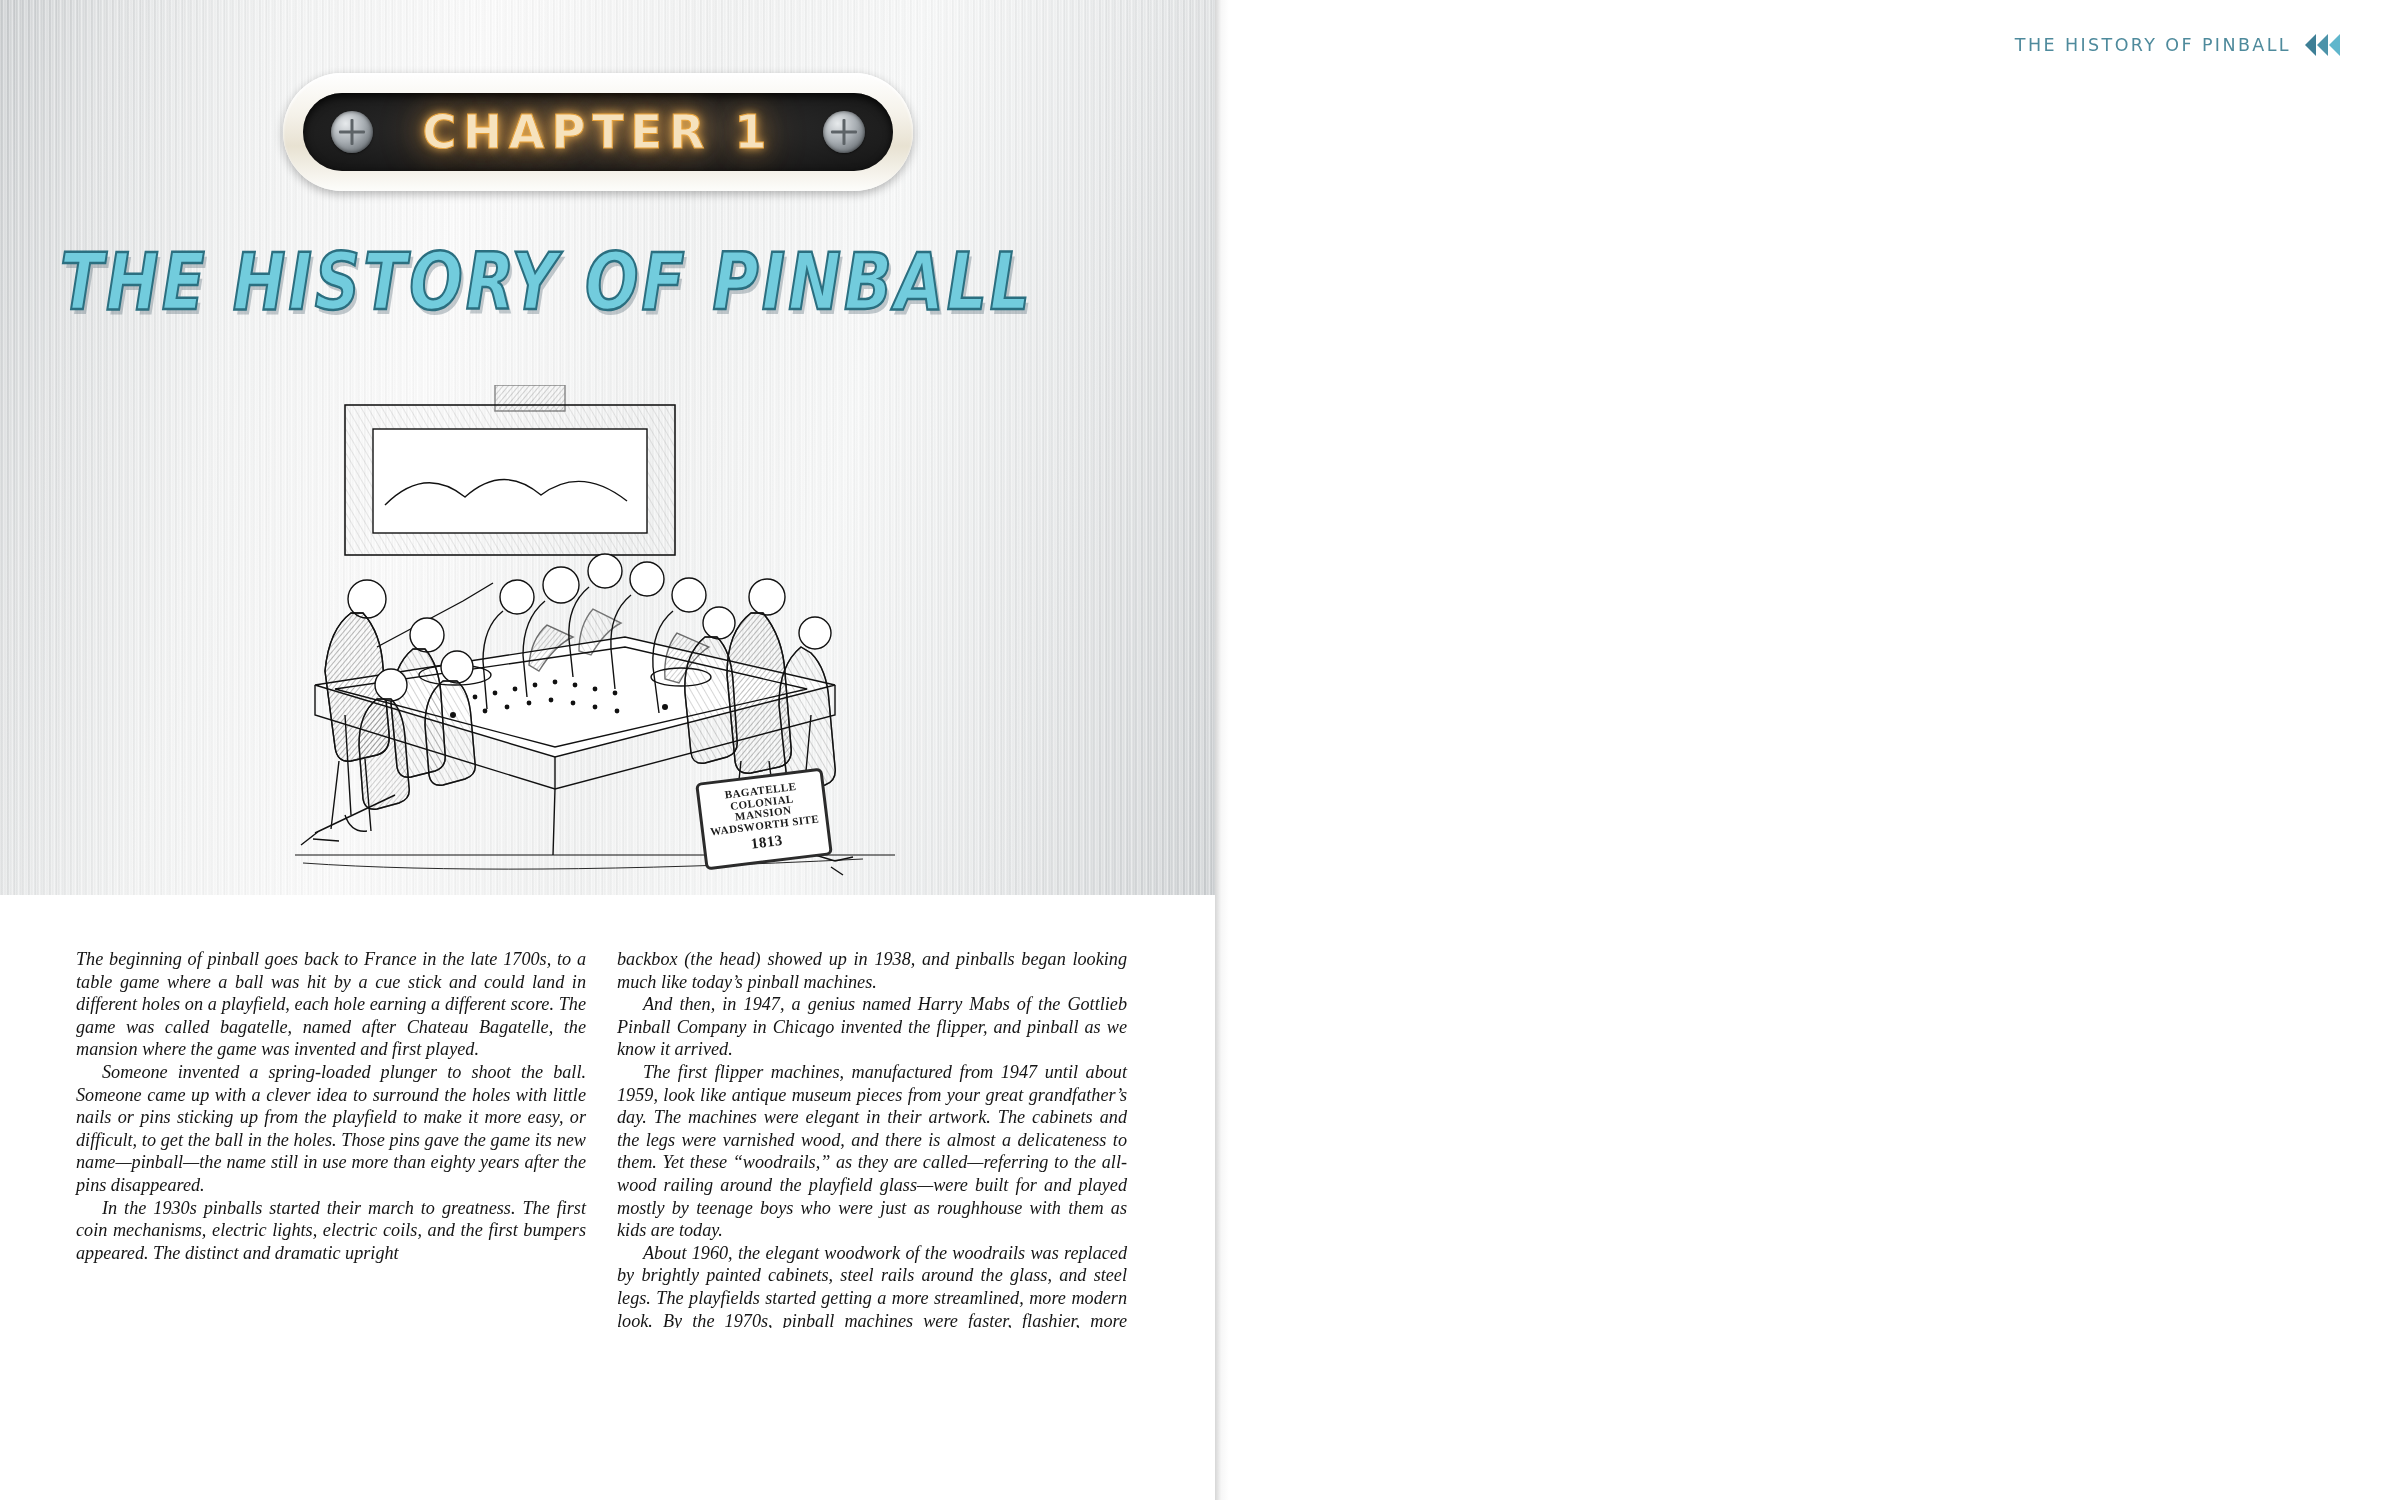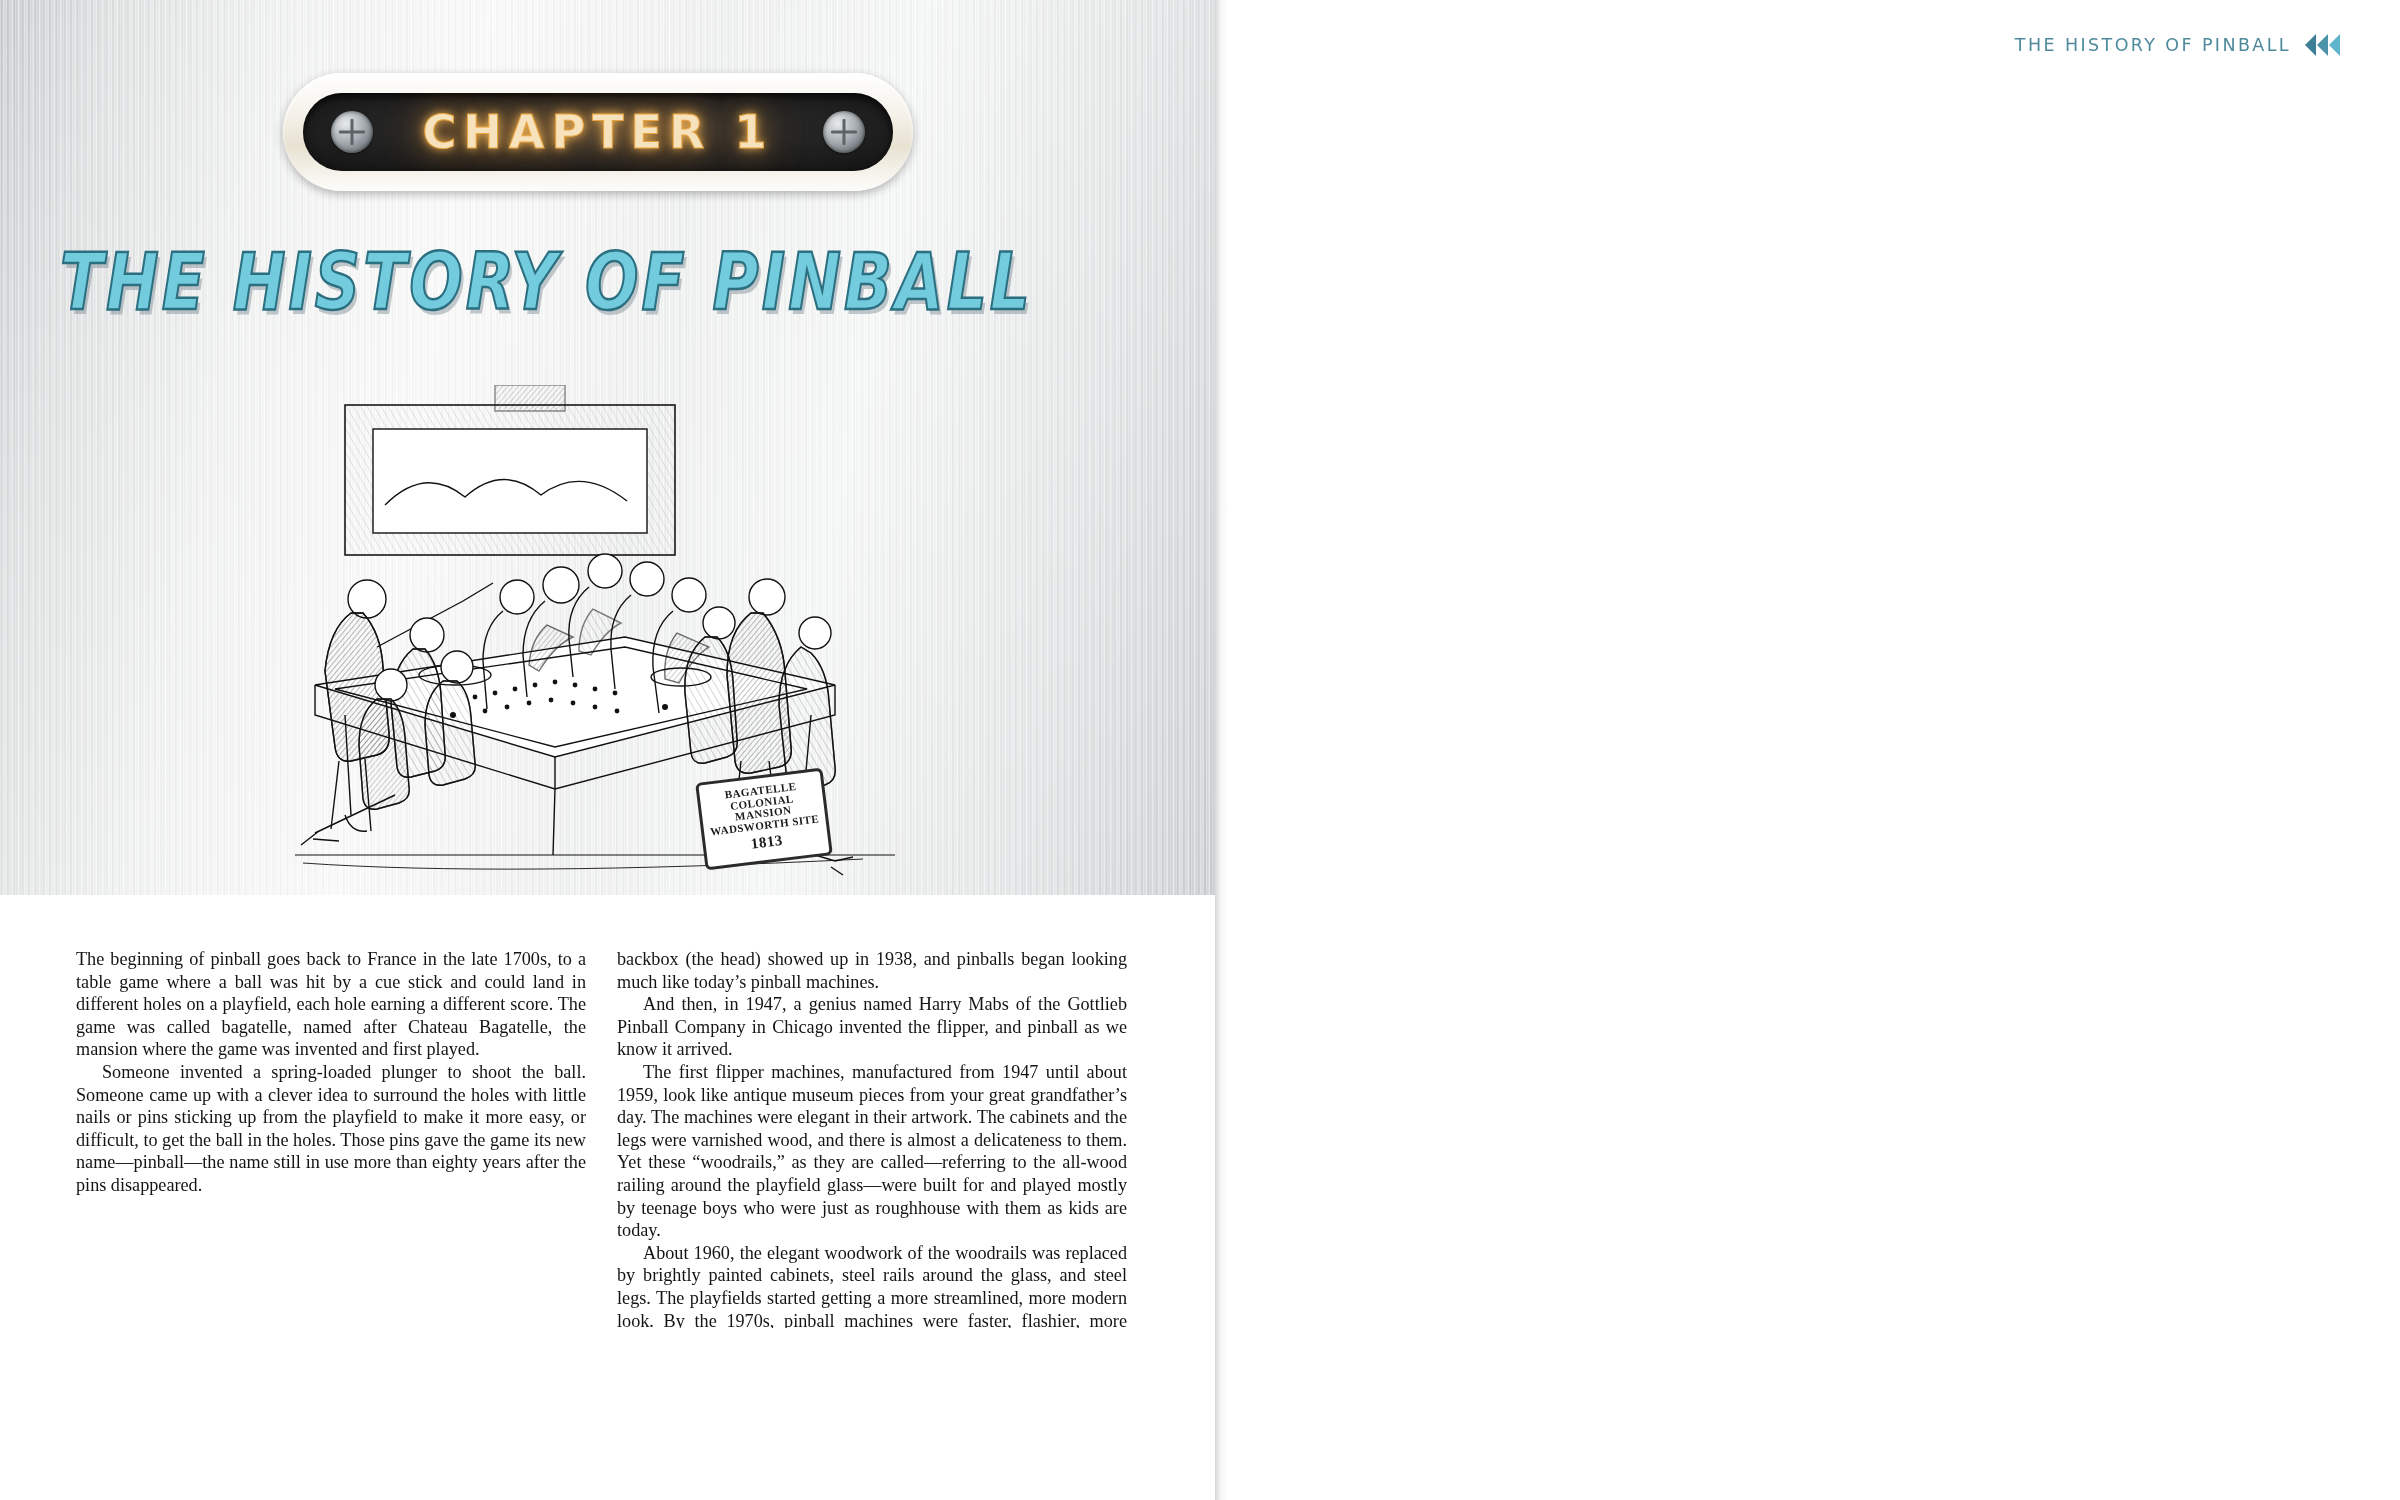--- a/index.html
+++ b/index.html
@@ -109,20 +109,21 @@
 
   
   .col{
     font-family:"Liberation Serif", serif;
     font-size:18.2px;
     line-height:22.6px;
     color:#141414;
     text-align:justify;
     text-justify:inter-word;
     hyphens:manual;
+    font-style:italic;
   }
   .col p{margin:0;}
   .col p + p{text-indent:26px;}
 
   .lcol1{position:absolute;left:76px;top:948px;width:510px;}
   .lcol2{position:absolute;left:617px;top:948px;width:510px;}
 
   
   .pagenum{
     position:absolute;width:110px;height:46px;border-radius:9px;
@@ -292,20 +293,21 @@
     <div class="plaque">
       <span>BAGATELLE</span>
       <span>COLONIAL MANSION</span>
       <span>WADSWORTH SITE</span>
       <span class="yr">1813</span>
     </div>
 
     <div class="col lcol1">
       <p>The beginning of pinball goes back to France in the late 1700s, to a table game where a ball was hit by a cue stick and could land in different holes on a playfield, each hole earning a different score. The game was called bagatelle, named after Chateau Bagatelle, the mansion where the game was invented and first played.</p>
       <p>Someone invented a spring-loaded plunger to shoot the ball. Someone came up with a clever idea to surround the holes with little nails or pins sticking up from the playfield to make it more easy, or difficult, to get the ball in the holes. Those pins gave the game its new name—pinball—the name still in use more than eighty years after the pins disappeared.</p>
+      <p>In the 1930s pinballs started their march to greatness. The first coin mechanisms, electric lights, electric coils, and the first bumpers appeared. The distinct and dramatic upright</p>
     </div>
     <div class="col lcol2">
       <p>backbox (the head) showed up in 1938, and pinballs began looking much like today’s pinball machines.</p>
       <p>And then, in 1947, a genius named Harry Mabs of the Gottlieb Pinball Company in Chicago invented the flipper, and pinball as we know it arrived.</p>
       <p>The first flipper machines, manufactured from 1947 until about 1959, look like antique museum pieces from your great grandfather’s day. The machines were elegant in their artwork. The cabinets and the legs were varnished wood, and there is almost a delicateness to them. Yet these “woodrails,” as they are called—referring to the all-wood railing around the playfield glass—were built for and played mostly by teenage boys who were just as roughhouse with them as kids are today.</p>
       <p>About 1960, the elegant woodwork of the woodrails was replaced by brightly painted cabinets, steel rails around the glass, and steel legs. The playfields started getting a more streamlined, more modern look. By the 1970s, pinball machines were faster, flashier, more sophisticated, and more fun to play. But throughout the evolution of the game, pinball machines kept</p>
     </div>
 
     <div class="pagenum left">
       <span>8</span>

